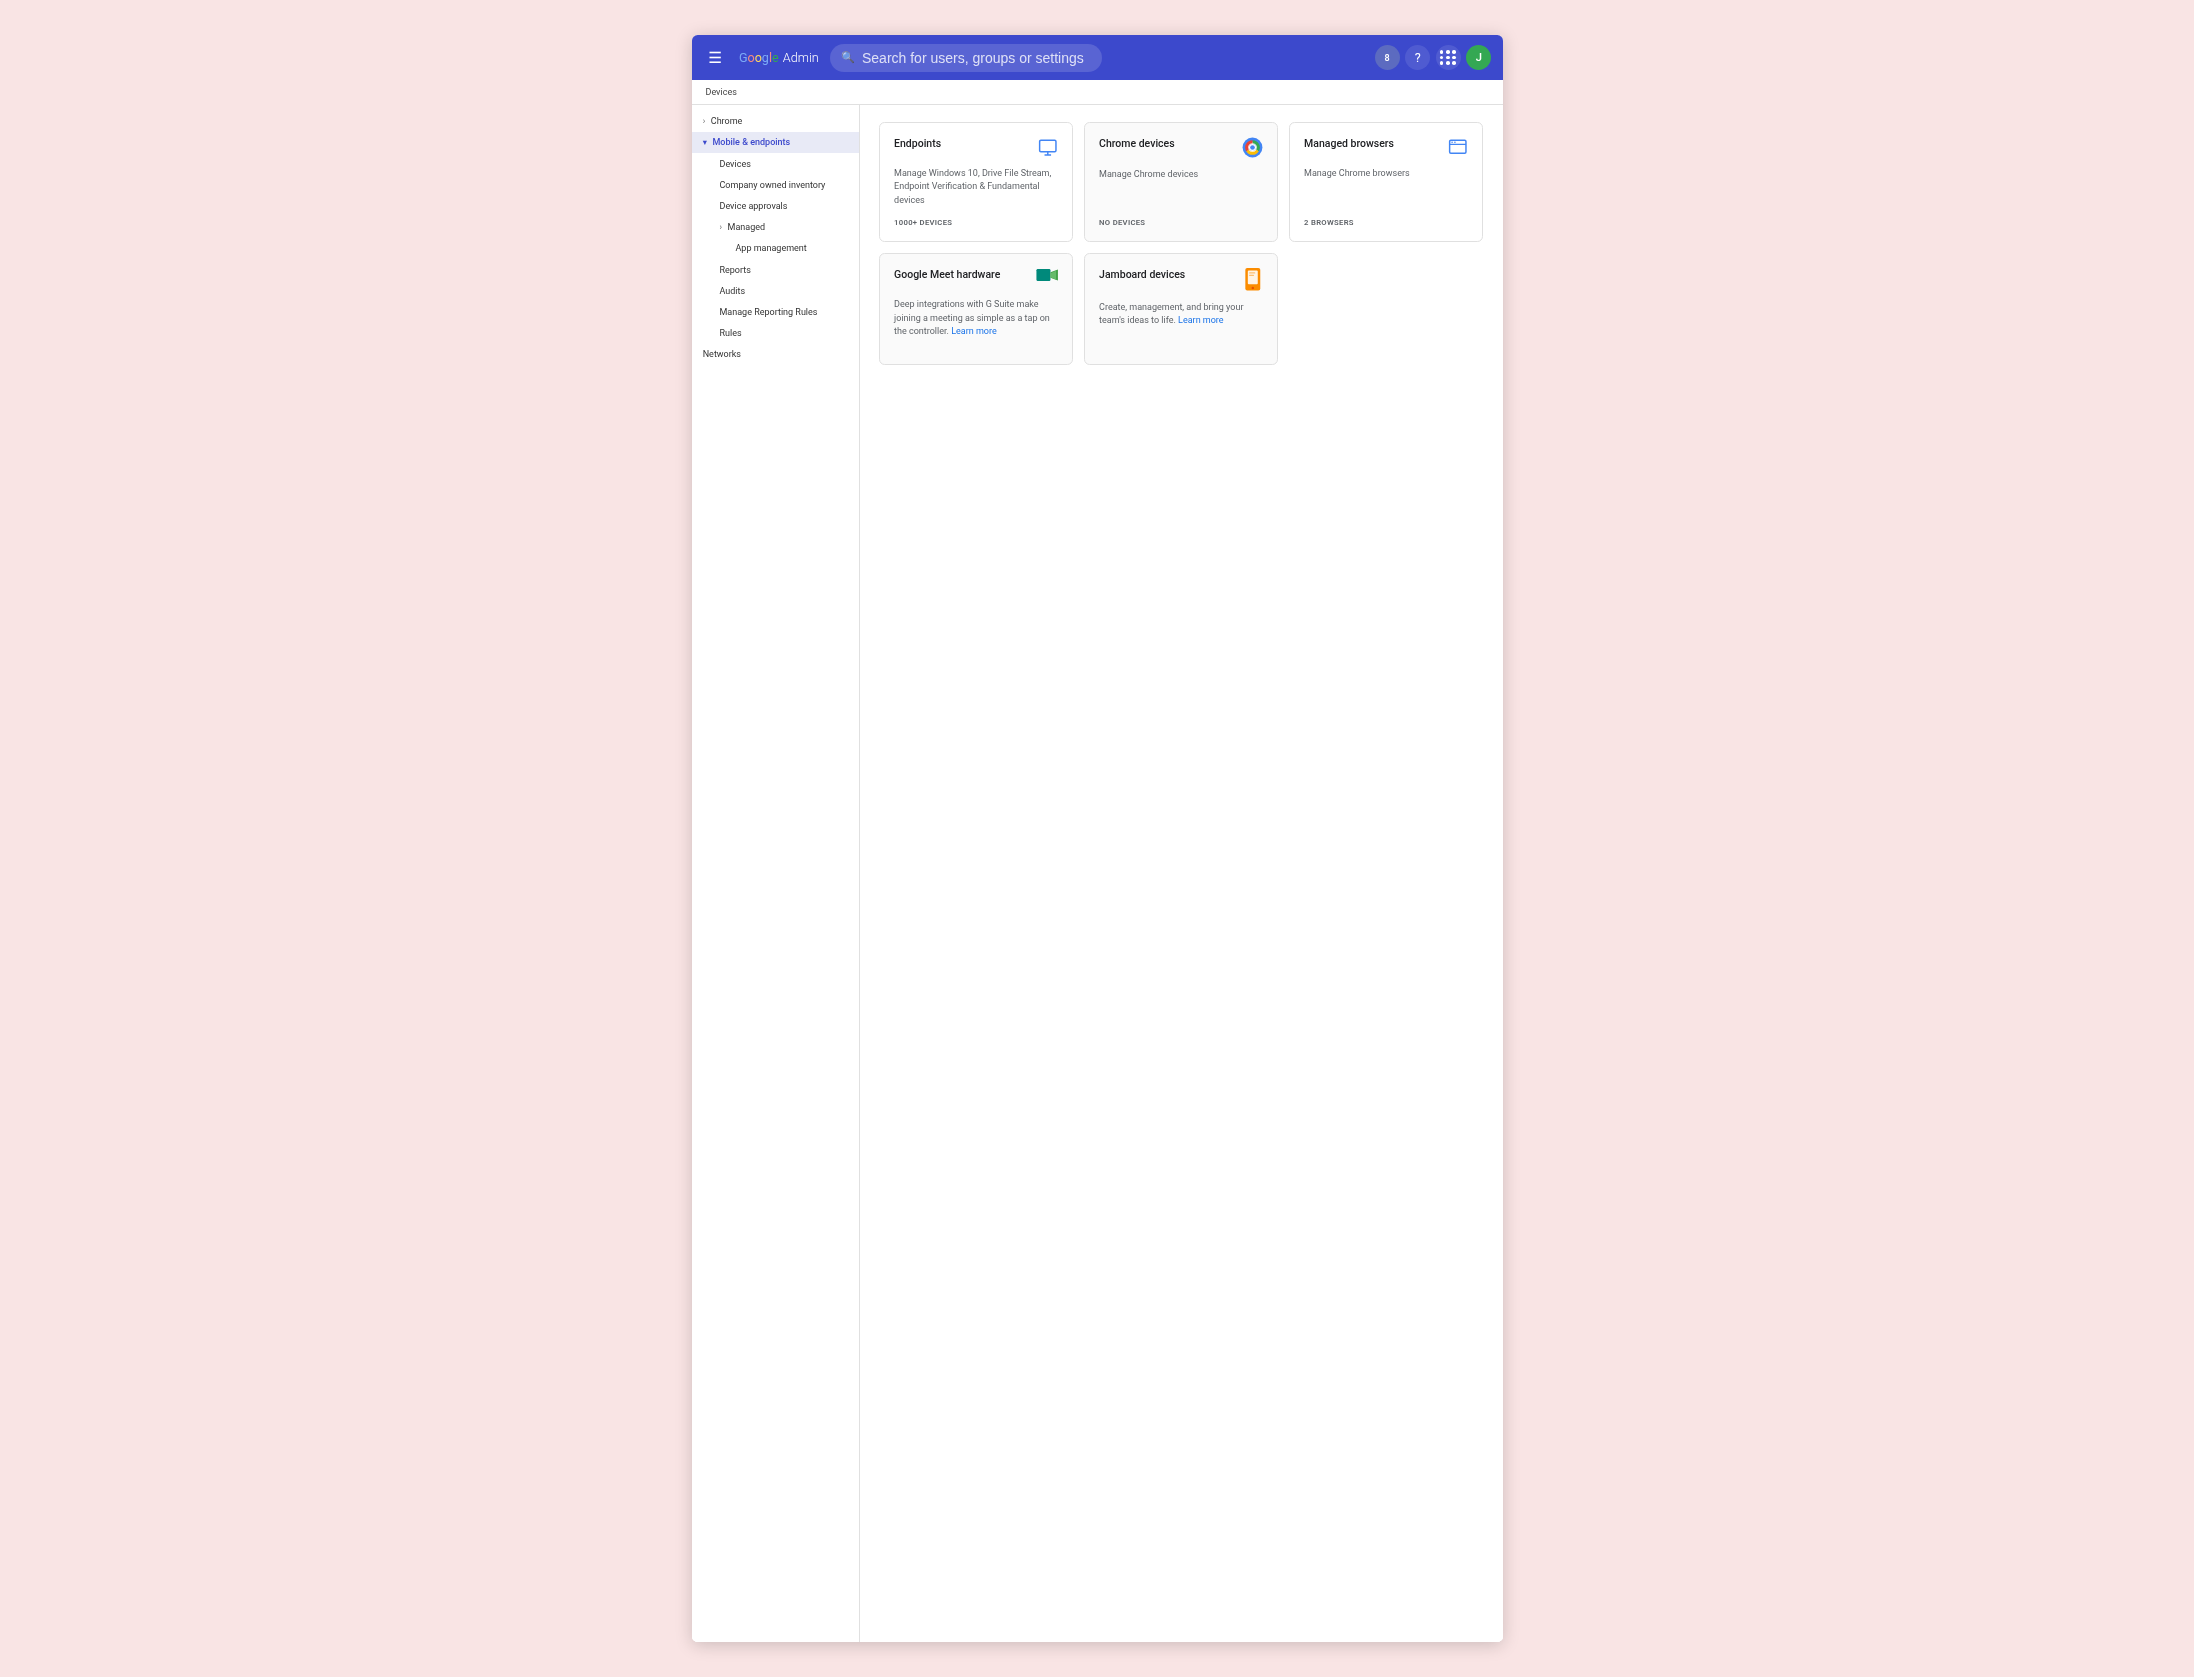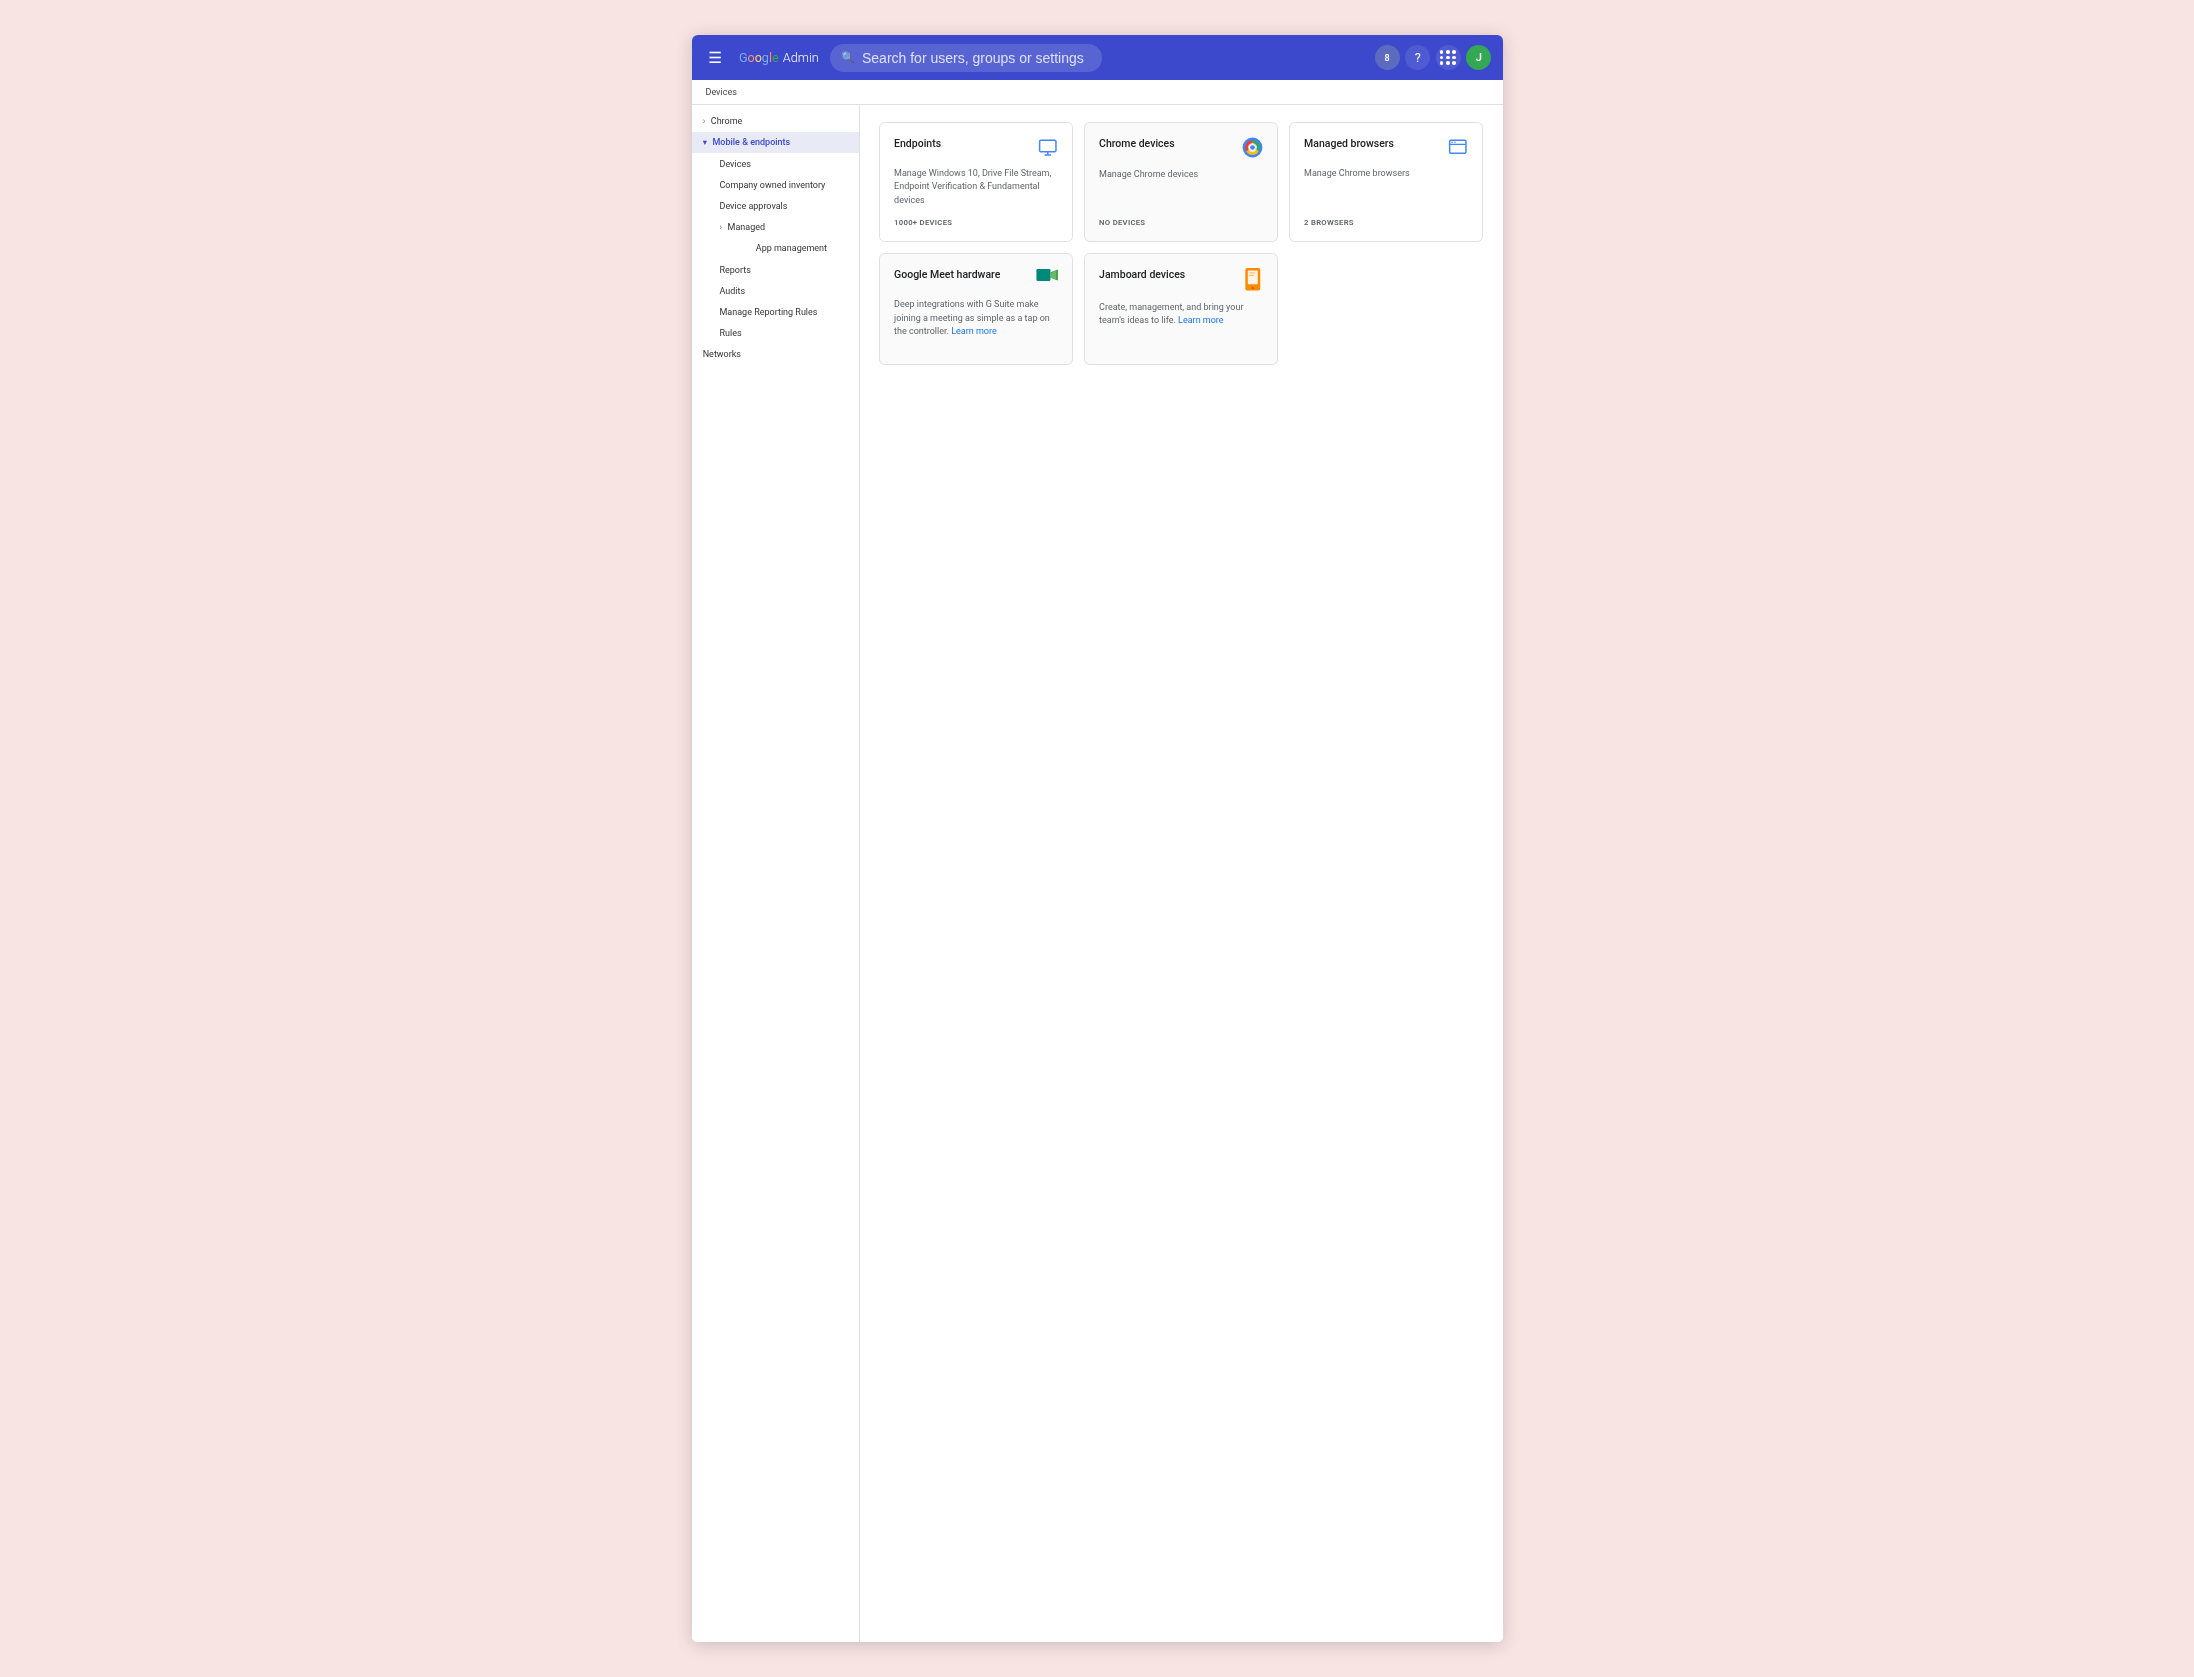--- a/index.html
+++ b/index.html
@@ -279,21 +279,21 @@
       <div class="sidebar-item indent1" style="padding-left:28px;">
         <span>Company owned inventory</span>
       </div>
       <div class="sidebar-item indent1" style="padding-left:28px;">
         <span>Device approvals</span>
       </div>
       <div class="sidebar-item indent1" style="padding-left:28px;">
         <span style="font-size:8.4px;color:#666;">›</span>
         <span>Managed</span>
       </div>
-      <div class="sidebar-item indent1" style="padding-left:44px;justify-content:center;">
+      <div class="sidebar-item indent1" style="padding-left:44px;">
         <span>App management</span>
       </div>
       <div class="sidebar-item indent1" style="padding-left:28px;">
         <span>Reports</span>
       </div>
       <div class="sidebar-item indent1" style="padding-left:28px;">
         <span>Audits</span>
       </div>
       <div class="sidebar-item indent1" style="padding-left:28px;">
         <span>Manage Reporting Rules</span>

